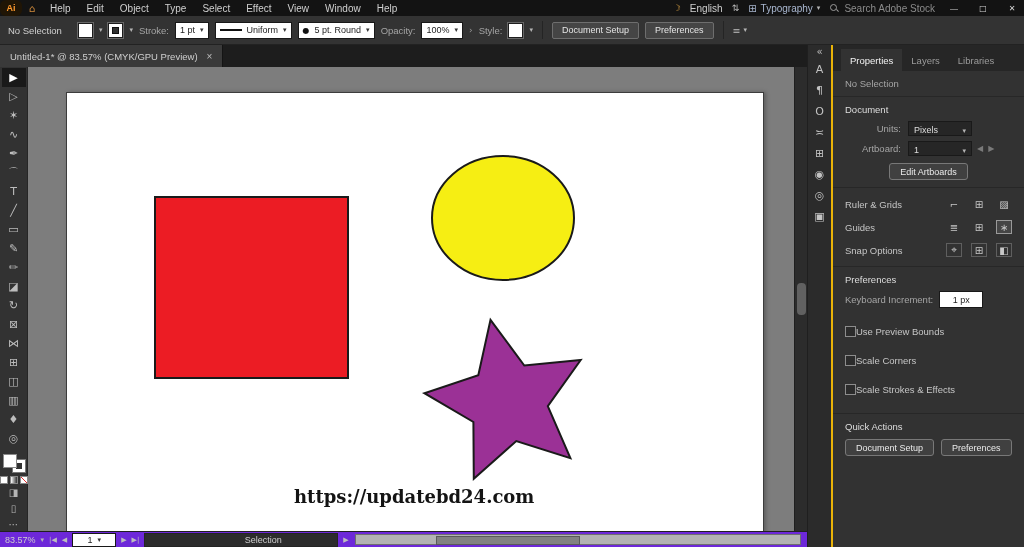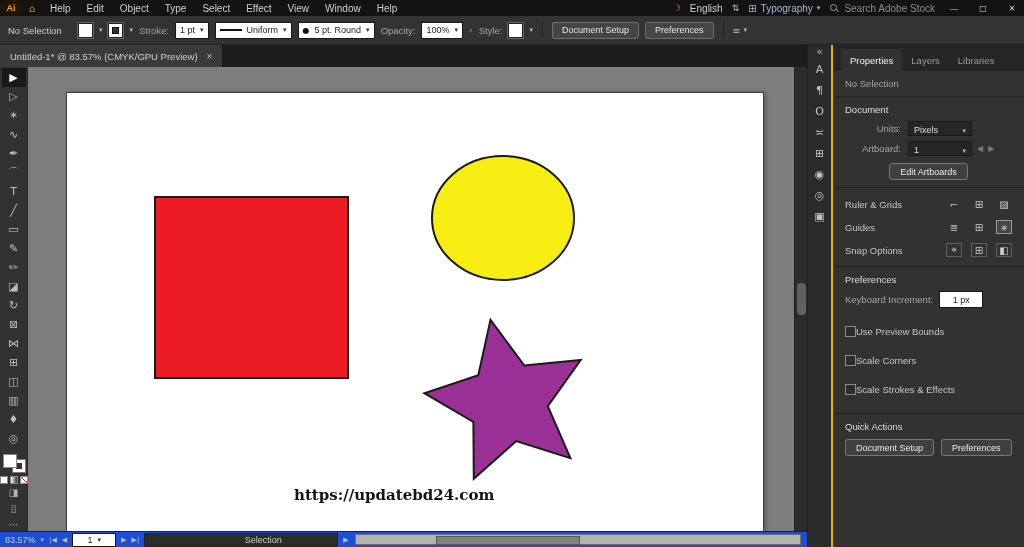--- a/index.html
+++ b/index.html
@@ -64,21 +64,21 @@
   .mini.none{background:linear-gradient(45deg,transparent 43%,#e03030 43%,#e03030 57%,transparent 57%),#fff;}
   .mode-ic{width:24px;height:16px;display:flex;align-items:center;justify-content:center;color:#b5b5b5;
            font-size:10px;font-family:"DejaVu Sans",sans-serif;margin-top:3px;}
 
   
   .canvas{position:absolute;left:28px;top:67px;width:766px;height:464px;background:#7d7d7d;overflow:hidden;}
   .artboard{position:absolute;left:38px;top:25px;width:696px;height:439px;background:#ffffff;
             border:1px solid #3c3c3c;box-shadow:2px 0 4px rgba(0,0,0,.25);}
   .shapes-svg{position:absolute;left:0;top:0;}
   .watermark{position:absolute;left:227px;top:393px;font-family:"DejaVu Serif",serif;font-weight:bold;
-             font-size:15px;color:#141414;white-space:nowrap;}
+             font-size:18px;color:#141414;white-space:nowrap;}
 
   
   .vscroll{position:absolute;left:794px;top:67px;width:13px;height:464px;background:#2c2c2c;border-left:1px solid #1f1f1f;}
   .vthumb{position:absolute;left:2px;top:216px;width:9px;height:32px;background:#616161;border-radius:4px;}
 
   
   .iconstrip{position:absolute;left:807px;top:45px;width:24px;height:502px;background:#2b2b2b;
              border-left:1px solid #1f1f1f;display:flex;flex-direction:column;align-items:center;box-sizing:border-box;}
   .collapse{height:14px;color:#bfbfbf;font-size:10px;line-height:14px;}
   .strip-icons{display:flex;flex-direction:column;align-items:center;}
@@ -108,21 +108,21 @@
   .igroup .ibtn{width:16px;height:14px;display:flex;align-items:center;justify-content:center;color:#c8c8c8;
                 font-size:10px;font-family:"DejaVu Sans",sans-serif;box-sizing:border-box;}
   .igroup .boxed{border:1px solid #5f5f5f;}
   .igroup .selected{border:1px solid #9a9a9a;background:#454545;}
   .cbrow{display:flex;align-items:center;gap:0;margin:18px 0;}
   .cb{width:9px;height:9px;border:1px solid #8d8d8d;background:#2c2c2c;display:inline-block;}
   .qa-row{display:flex;gap:7px;margin:7px 0;}
   .wfield.small{width:34px;justify-content:center;}
 
   
-  .statusbar{position:absolute;left:0;top:531px;width:807px;height:16px;background:#1d4ed8;border-top:1px solid #202020;
+  .statusbar{position:absolute;left:0;top:531px;width:807px;height:16px;background:#6d28d9;border-top:1px solid #202020;
              display:flex;align-items:center;font-size:9px;color:#cccccc;gap:5px;padding:0 5px;box-sizing:border-box;}
   .sb-ar{font-family:"DejaVu Sans",sans-serif;font-size:7px;color:#bdbdbd;}
   .sel-strip{width:148px;height:12px;line-height:12px;text-align:center;background:#2c2c2c;border:1px solid #242424;color:#cfcfcf;padding-left:44px;}
   .hscroll{position:absolute;left:355px;top:2px;width:446px;height:11px;background:#b3b3b3;border:1px solid #6f6f6f;box-sizing:border-box;}
   .hthumb{position:absolute;left:80px;top:1px;width:142px;height:7px;background:#828282;border:1px solid #5a5a5a;}
 </style>
 </head>
 <body>
 
 <div class="menubar">

